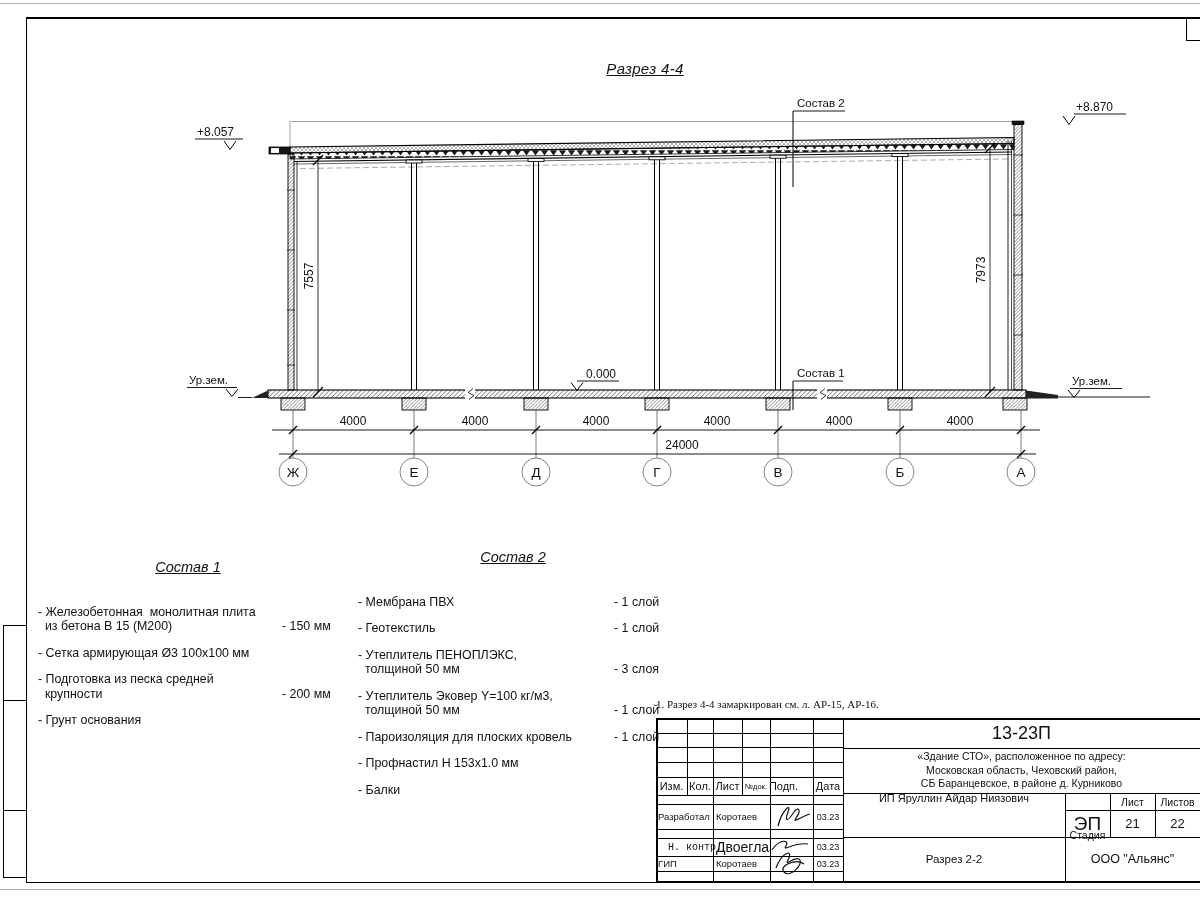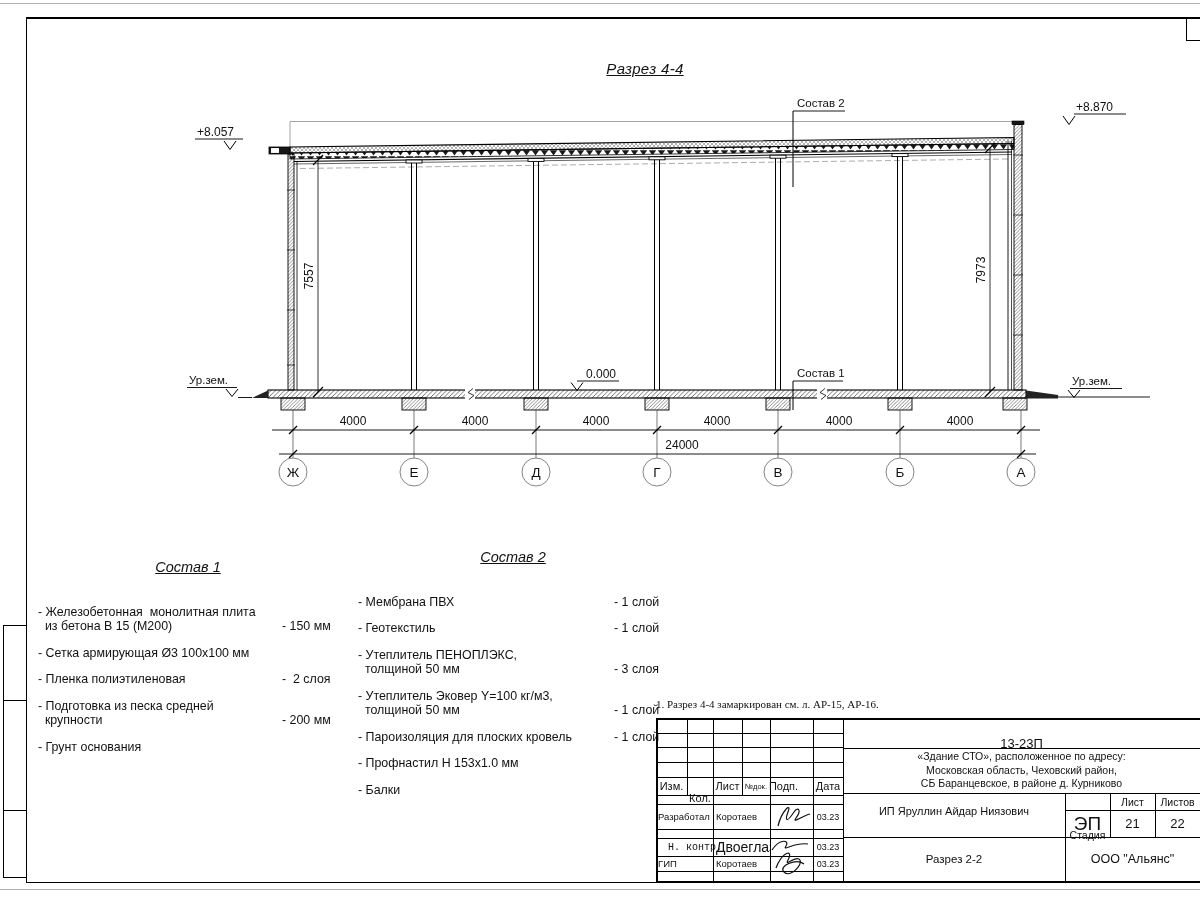--- a/index.html
+++ b/index.html
@@ -267,24 +267,20 @@
   <div class="leg-item">
     <div class="leg-name">- Железобетонная  монолитная плита
   из бетона В 15 (М200)</div>
     <div class="leg-qty">- 150 мм</div>
   </div>
   <div class="leg-item">
     <div class="leg-name">- Сетка армирующая Ø3 100х100 мм</div>
     <div class="leg-qty"></div>
   </div>
   <div class="leg-item">
-    <div class="leg-name">- Пленка полиэтиленовая</div>
-    <div class="leg-qty">-  2 слоя</div>
-  </div>
-  <div class="leg-item">
     <div class="leg-name">- Подготовка из песка средней
   крупности</div>
     <div class="leg-qty">- 200 мм</div>
   </div>
   <div class="leg-item">
     <div class="leg-name">- Грунт основания</div>
     <div class="leg-qty"></div>
   </div>
 </div>
 
@@ -350,41 +346,41 @@
 
   <div class="hl" style="left:187px;top:30px;width:357px;"></div>
   <div class="hl" style="left:187px;top:75px;width:357px;"></div>
   <div class="hl" style="left:409px;top:92px;width:135px;"></div>
   <div class="hl" style="left:187px;top:119px;width:357px;"></div>
   <div class="vl" style="left:409px;top:75px;height:90px;width:1.4px;"></div>
   <div class="vl" style="left:454px;top:75px;height:44px;"></div>
   <div class="vl" style="left:499px;top:75px;height:44px;"></div>
 
   <div class="cell" style="left:0;top:59px;width:31px;height:18px;font-size:11px;">Изм.</div>
-  <div class="cell" style="left:31px;top:59px;width:26px;height:18px;font-size:11px;margin-top:12px;">Кол.</div>
+  <div class="cell" style="left:31px;top:59px;width:26px;height:18px;font-size:11px;">Кол.</div>
   <div class="cell" style="left:57px;top:59px;width:29px;height:18px;font-size:11px;">Лист</div>
   <div class="cell" style="left:86px;top:59px;width:28px;height:18px;font-size:7.5px;">№док.</div>
   <div class="cell" style="left:106px;top:59px;width:43px;height:18px;font-size:11px;">Подп.</div>
   <div class="cell" style="left:157px;top:59px;width:30px;height:18px;font-size:11px;">Дата</div>
 
   <div class="cell" style="left:2px;top:86px;width:55px;height:25px;font-size:9.5px;justify-content:flex-start;">Разработал</div>
   <div class="cell" style="left:60px;top:86px;width:54px;height:25px;font-size:9.5px;justify-content:flex-start;">Коротаев</div>
   <div class="cell" style="left:157px;top:86px;width:30px;height:25px;font-size:9px;">03.23</div>
   <div class="cell" style="left:12px;top:120px;width:55px;height:18px;font-size:10px;justify-content:flex-start;font-family:Liberation Mono, monospace;">Н. контр.</div>
   <div class="cell" style="left:60px;top:120px;width:54px;height:18px;font-size:14px;justify-content:flex-start;">Двоеглазов</div>
   <div class="cell" style="left:157px;top:120px;width:30px;height:18px;font-size:9px;">03.23</div>
   <div class="cell" style="left:2px;top:138px;width:55px;height:15px;font-size:9.5px;justify-content:flex-start;">ГИП</div>
   <div class="cell" style="left:60px;top:138px;width:54px;height:15px;font-size:9.5px;justify-content:flex-start;">Коротаев</div>
   <div class="cell" style="left:157px;top:138px;width:30px;height:15px;font-size:9px;">03.23</div>
 
-  <div class="cell" style="left:187px;top:0;width:357px;height:30px;font-size:13px;margin-top:10px;">13-23П</div>
+  <div class="cell" style="left:187px;top:0;width:357px;height:30px;font-size:18px;">13-23П</div>
   <div class="cell" style="left:187px;top:30px;width:357px;height:45px;font-size:10.5px;line-height:13.5px;white-space:pre-line;">«Здание СТО», расположенное по адресу:
 Московская область, Чеховский район,
 СБ Баранцевское, в районе д. Курниково</div>
-  <div class="cell" style="left:187px;top:71px;width:222px;height:44px;font-size:11px;">ИП Яруллин Айдар Ниязович</div>
+  <div class="cell" style="left:187px;top:58px;width:222px;height:44px;font-size:11px;">ИП Яруллин Айдар Ниязович</div>
   <div class="cell" style="left:409px;top:75px;width:45px;height:17px;font-size:10.5px;margin-top:33px;">Стадия</div>
   <div class="cell" style="left:454px;top:75px;width:45px;height:17px;font-size:10.5px;">Лист</div>
   <div class="cell" style="left:499px;top:75px;width:45px;height:17px;font-size:10.5px;">Листов</div>
   <div class="cell" style="left:409px;top:92px;width:45px;height:27px;font-size:19px;">ЭП</div>
   <div class="cell" style="left:454px;top:92px;width:45px;height:27px;font-size:13px;">21</div>
   <div class="cell" style="left:499px;top:92px;width:45px;height:27px;font-size:13px;">22</div>
   <div class="cell" style="left:187px;top:119px;width:222px;height:44px;font-size:11.5px;">Разрез 2-2</div>
   <div class="cell" style="left:409px;top:119px;width:135px;height:44px;font-size:12.5px;">ООО "Альянс"</div>
 
   <svg class="sig" style="left:116px;top:82px;" width="42" height="32" viewBox="0 0 42 32">

